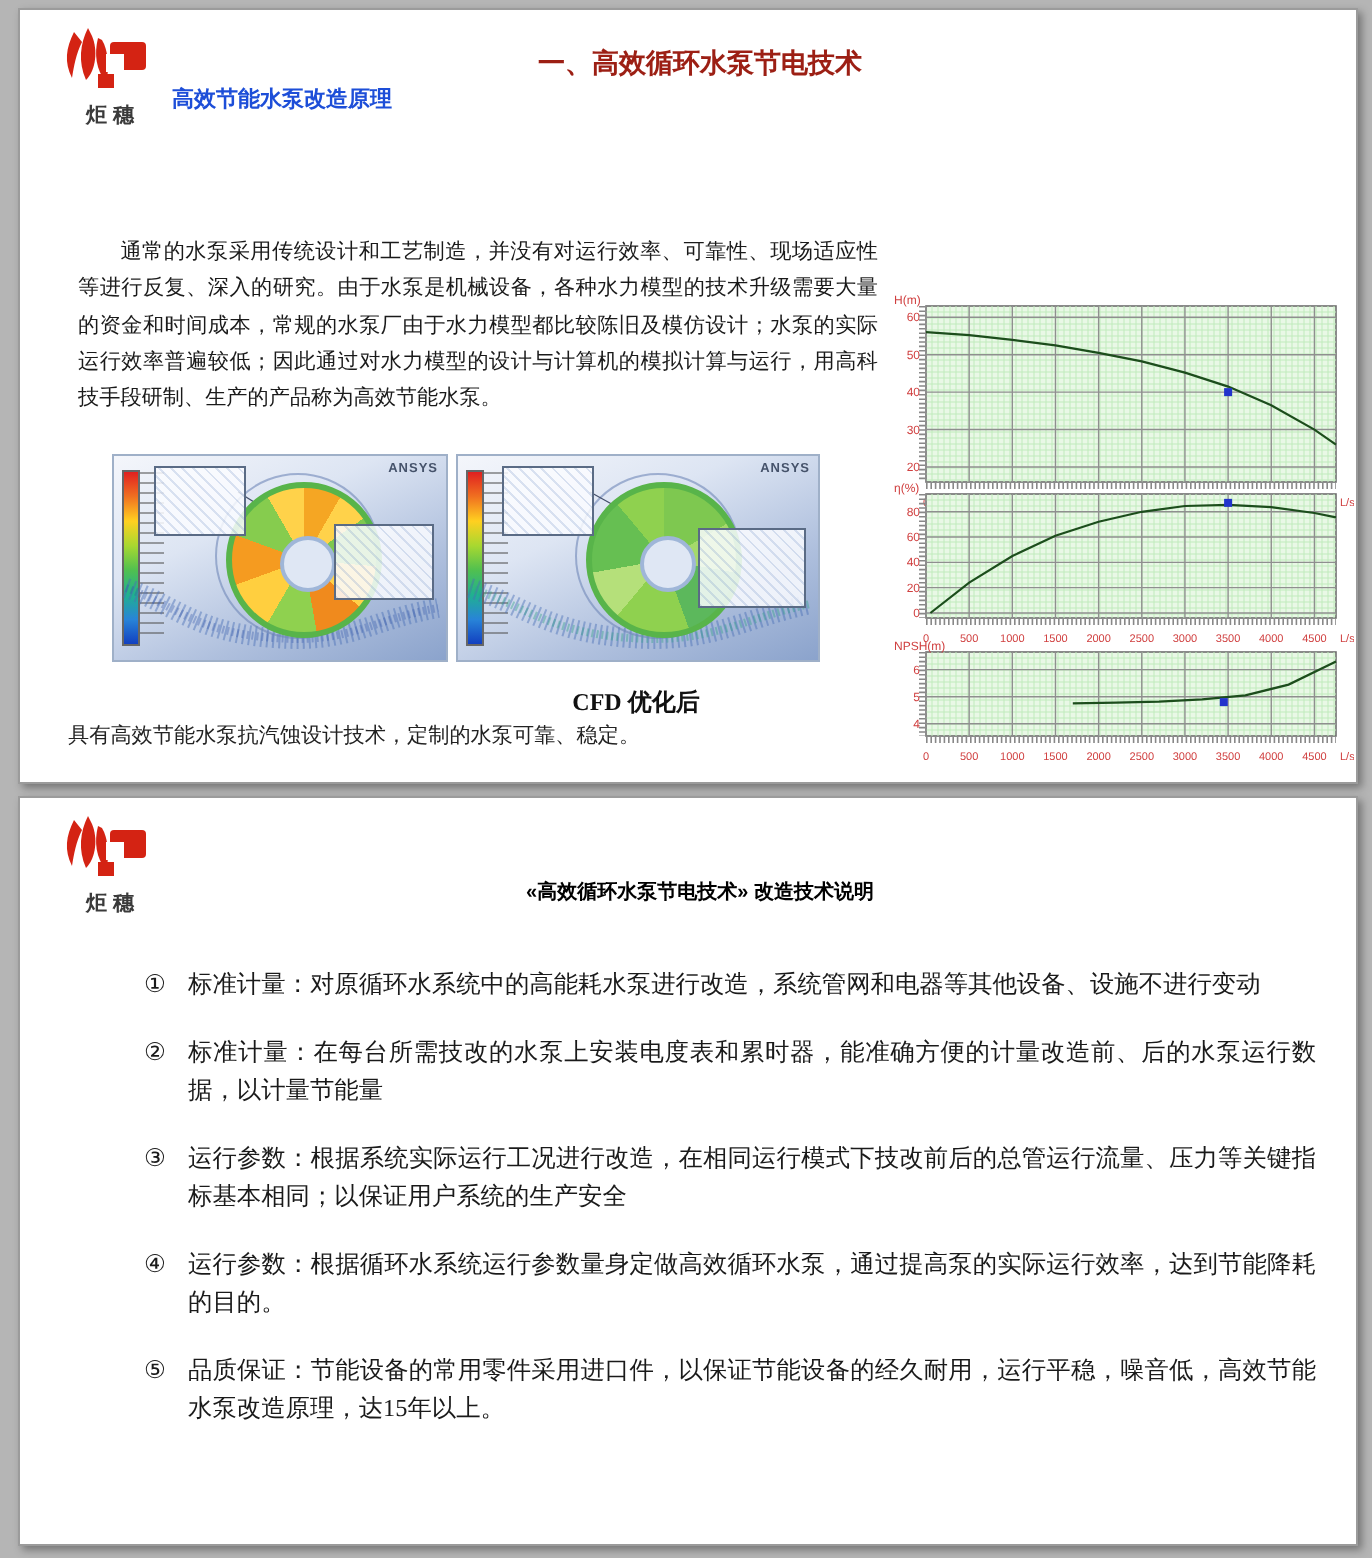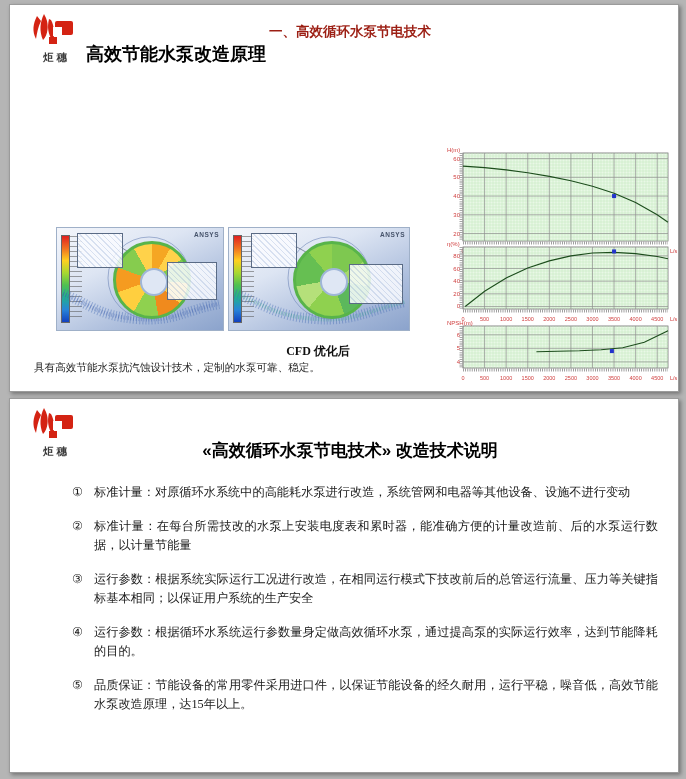--- a/index.html
+++ b/index.html
@@ -10,21 +10,21 @@
   #slide1{top:4px;height:386px;}
   #slide2{top:398px;height:373px;}
 
   
   .logo{position:absolute;left:19px;top:8px;width:54px;height:54px;}
   .logo .zh{position:absolute;left:14px;top:38px;font-size:10.5px;letter-spacing:3px;color:#3a3a3a;font-weight:bold;}
 
   
   .p1-title{position:absolute;left:150px;top:18px;width:380px;text-align:center;
             font-size:13.5px;font-weight:bold;color:#9c1f14;}
-  .p1-subtitle{position:absolute;left:76px;top:37px;font-size:18px;font-weight:bold;color:#000000;}
+  .p1-subtitle{position:absolute;left:76px;top:37px;font-size:11px;font-weight:bold;color:#1d4ed8;}
   .p1-para1{position:absolute;left:36px;top:66px;width:622px;font-size:11px;line-height:1.95;
             font-weight:bold;color:#111;text-indent:2em;text-align:justify;}
   .p1-para2{position:absolute;left:29px;top:113px;width:400px;font-size:10.6px;line-height:1.73;
             color:#1a1a1a;text-indent:2em;text-align:justify;
             font-family:"Liberation Serif","DejaVu Serif",serif;}
   .p1-note{position:absolute;left:24px;top:356px;font-size:10.6px;color:#222;
            font-family:"Liberation Serif","DejaVu Serif",serif;}
 
   
   .cfd{position:absolute;top:222px;height:102px;border:1px solid #9fb0c8;overflow:hidden;
@@ -47,21 +47,21 @@
   #cfdlab2{left:218px;width:180px;}
 
   
   .chart{position:absolute;left:437px;width:230px;}
   #chart0{top:141px;}
   #chart1{top:235px;}
   #chart2{top:314px;}
 
   
   .p2-title{position:absolute;left:100px;top:40px;width:480px;text-align:center;
-            font-size:17px;font-weight:bold;color:#000;}
+            font-size:10px;font-weight:bold;color:#000;}
   .p2-list{position:absolute;left:62px;top:84px;width:586px;}
   .p2-item{display:flex;margin-bottom:14px;font-size:12.2px;line-height:1.6;color:#1a1a1a;
            font-family:"Liberation Serif","DejaVu Serif",serif;}
   .p2-item .num{width:22px;flex:0 0 22px;}
   .p2-item .txt{flex:1;text-align:justify;}
 </style>
 </head>
 <body>
 
 <div id="canvas">
@@ -75,20 +75,21 @@
         <path d="M20,6 C18,14 19,22 24,28 C26,21 25,12 22,7 Z" fill="#d42313"></path>
         <rect x="26" y="8" width="18" height="14" rx="2" fill="#d42313"></rect>
         <rect x="24" y="14" width="9" height="9" fill="#ffffff"></rect>
         <rect x="20" y="24" width="8" height="7" fill="#d42313"></rect>
       </svg>
       <div class="zh">炬穗</div>
     </div>
 
     <div class="p1-title">一、高效循环水泵节电技术</div>
     <div class="p1-subtitle">高效节能水泵改造原理</div>
+    <div class="p1-para2">通常的水泵采用传统设计和工艺制造，并没有对运行效率、可靠性、现场适应性等进行反复、深入的研究。由于水泵是机械设备，各种水力模型的技术升级需要大量的资金和时间成本，常规的水泵厂由于水力模型都比较陈旧及模仿设计；水泵的实际运行效率普遍较低；因此通过对水力模型的设计与计算机的模拟计算与运行，用高科技手段研制、生产的产品称为高效节能水泵。</div>
 
     <div class="cfd" id="cfd1">
       <div class="cfd-legend"></div>
       <div class="cfd-ticks">
           <div></div>
           <div></div>
           <div></div>
           <div></div>
           <div></div>
           <div></div>

